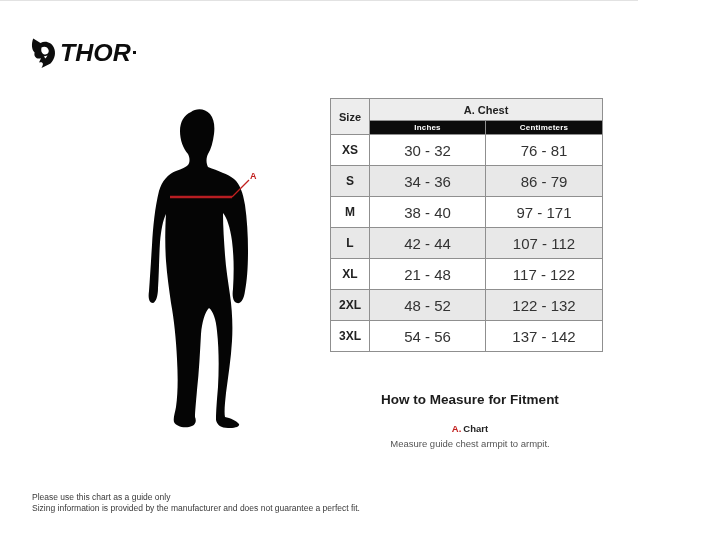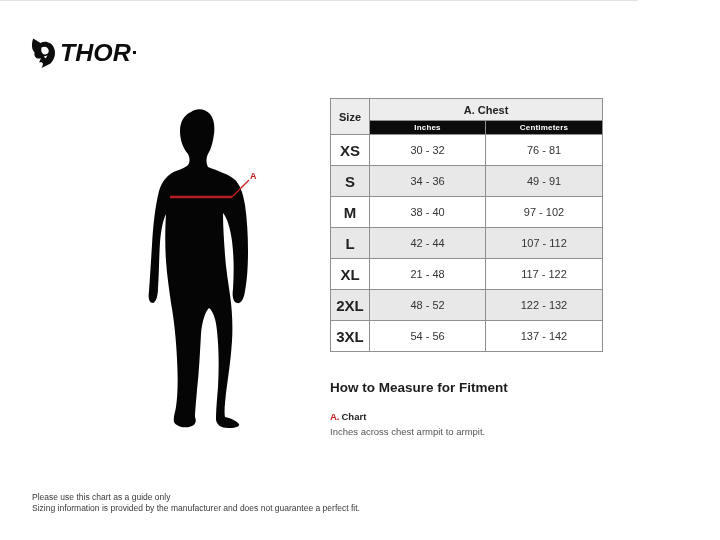--- a/index.html
+++ b/index.html
@@ -40,24 +40,24 @@
   }
   table.size-table th,table.size-table td{
     border:1px solid var(--border);text-align:center;vertical-align:middle;
   }
   .col-size{width:39px}.col-in{width:116px}.col-cm{width:117px}
   th.size-head{background:var(--head-gray);font-size:11px;font-weight:700;color:#222;}
   th.group-head{background:var(--head-gray);font-size:11px;font-weight:700;color:#222;height:22px;}
   th.sub-head{background:var(--header-bg);color:#fff;font-size:8px;font-weight:700;height:14px;letter-spacing:0.2px;}
   tbody tr{height:31px;}
   tbody tr.alt{background:var(--row-alt);}
-  tbody th{font-size:15px;font-weight:700;color:#222;}
-  tbody td{font-size:11px;color:#333;}
+  tbody th{font-size:12px;font-weight:700;color:#222;}
+  tbody td{font-size:15px;color:#333;}
 
-  .howto{margin-top:28px;}
+  .howto{margin-top:40px;text-align:center;}
   .howto-title{font-size:13.5px;font-weight:700;color:var(--ink);}
   .measure-item{margin-top:11px;}
   .measure-key{font-size:9.5px;font-weight:700;color:var(--accent);}
   .measure-name{font-size:9.5px;font-weight:700;color:#222;margin-left:2px;}
   .measure-desc{font-size:9.5px;color:#555;margin-top:2px;}
 
   
   .footnote{
     position:absolute;left:32px;top:491px;width:330px;
     font-size:8.5px;color:#3a3a3a;line-height:10.5px;
@@ -123,26 +123,26 @@
       </thead>
       <tbody>
           <tr>
     <th>XS</th>
     <td>30 - 32</td>
     <td>76 - 81</td>
   </tr>
           <tr class="alt">
     <th>S</th>
     <td>34 - 36</td>
-    <td>49 - 91</td>
+    <td>86 - 79</td>
   </tr>
           <tr>
     <th>M</th>
     <td>38 - 40</td>
-    <td>97 - 102</td>
+    <td>97 - 171</td>
   </tr>
           <tr class="alt">
     <th>L</th>
     <td>42 - 44</td>
     <td>107 - 112</td>
   </tr>
           <tr>
     <th>XL</th>
     <td>21 - 48</td>
     <td>117 - 122</td>
@@ -159,21 +159,21 @@
   </tr>
         </tbody>
     </table>
 
     <div class="howto">
       <div class="howto-title">How to Measure for Fitment</div>
       <div class="measure-item">
         <div>
           <span class="measure-key">A.</span><span class="measure-name">Chart</span>
         </div>
-        <div class="measure-desc">Inches across chest armpit to armpit.</div>
+        <div class="measure-desc">Measure guide chest armpit to armpit.</div>
       </div>
     </div>
   </div>
 
   <div class="footnote">
     <div>Please use this chart as a guide only</div>
     <div>Sizing information is provided by the manufacturer and does not guarantee a perfect fit.</div>
   </div>
 </div>
 

